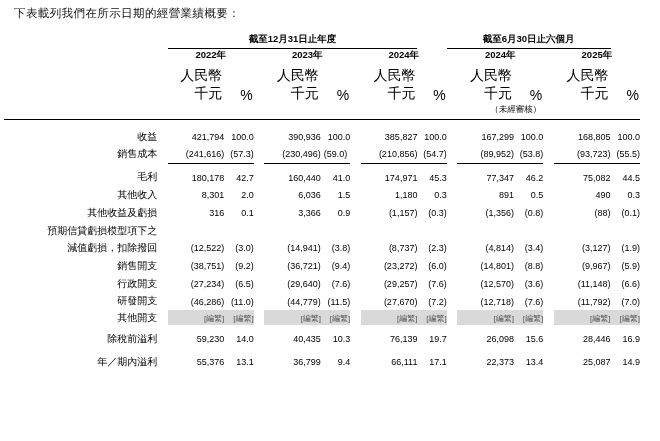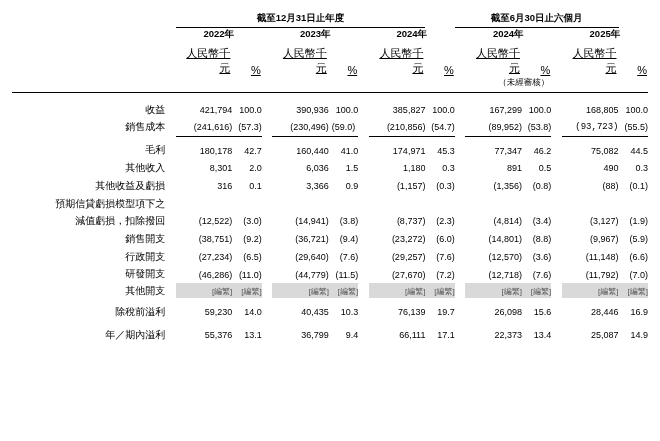--- a/index.html
+++ b/index.html
@@ -22,21 +22,21 @@
     box-sizing: border-box;
   }
   .intro {
     font-size: 11.5px;
     padding: 6px 0 0 14px;
     letter-spacing: 0.4px;
     color: #111;
   }
   table.fin {
     width: 636px;
-    margin: 12px 0 0 12px;
+    margin: 12px 0 0 4px;
     border-collapse: collapse;
     font-size: 9px;
     table-layout: fixed;
   }
   table.fin td, table.fin th {
     padding: 0;
     vertical-align: bottom;
     font-weight: normal;
   }
   .col-label { width: 146px; }
@@ -50,24 +50,23 @@
 
   tr.head-group td {
     font-size: 9.5px;
     text-align: center;
     padding-bottom: 2px;
     font-weight: bold;
   }
   .ul-thin { border-bottom: 1px solid #000; }
 
   tr.head-unit td {
-    font-size: 11px;
+    font-size: 14px;
     text-align: right;
     padding: 3px 2px 1px 0;
-    text-decoration: underline;
   }
   tr.head-unit td.pcth { text-align: right; padding-right: 1px; }
   tr.head-sub td {
     font-size: 8.5px;
     text-align: right;
     padding: 0 2px 3px 0;
     color: #000;
   }
   tr.spacer td { height: 7px; }
   tr.row td { padding: 2.6px 0; line-height: 1.25; }
@@ -76,20 +75,21 @@
   .indent { padding-left: 14px; }
   .indent2 { padding-left: 24px; }
   .small-gap td { height: 5px; }
   .center-note { text-align: center; font-size: 8.5px; }
 </style>
 </head>
 <body>
 
 <div class="page">
 
+  <div class="intro">下表載列我們在所示日期的經營業績概要：</div>
 
   <table class="fin">
     <colgroup>
       <col class="col-label">
         <col class="gap">
       <col class="col-num">
         <col class="col-pct">
         <col class="gap">
       <col class="col-num">
         <col class="col-pct">
@@ -196,21 +196,21 @@
           <td></td>
           <td class="num" style="border-bottom: 1px solid rgb(0, 0, 0);">(230,496)</td>
           <td class="pct" style="border-bottom: 1px solid rgb(0, 0, 0); text-align: center;">(59.0)</td>
           <td></td>
           <td class="num" style="border-bottom: 1px solid rgb(0, 0, 0);">(210,856)</td>
           <td class="pct" style="border-bottom: 1px solid rgb(0, 0, 0);">(54.7)</td>
           <td></td>
           <td class="num" style="border-bottom: 1px solid rgb(0, 0, 0);">(89,952)</td>
           <td class="pct" style="border-bottom: 1px solid rgb(0, 0, 0);">(53.8)</td>
           <td></td>
-          <td class="num" style="border-bottom: 1px solid rgb(0, 0, 0); font-family: Liberation Mono, monospace;">(93,723)</td>
+          <td class="num" style="border-bottom: 1px solid rgb(0, 0, 0);">(93,723)</td>
           <td class="pct" style="border-bottom: 1px solid rgb(0, 0, 0);">(55.5)</td>
         </tr>
         <tr class="small-gap">
           <td colspan="16"></td>
         </tr>
         <tr class="row">
           <td class="lbl bold">毛利</td>
           <td></td>
           <td class="num bold">180,178</td>
           <td class="pct bold">42.7</td>

